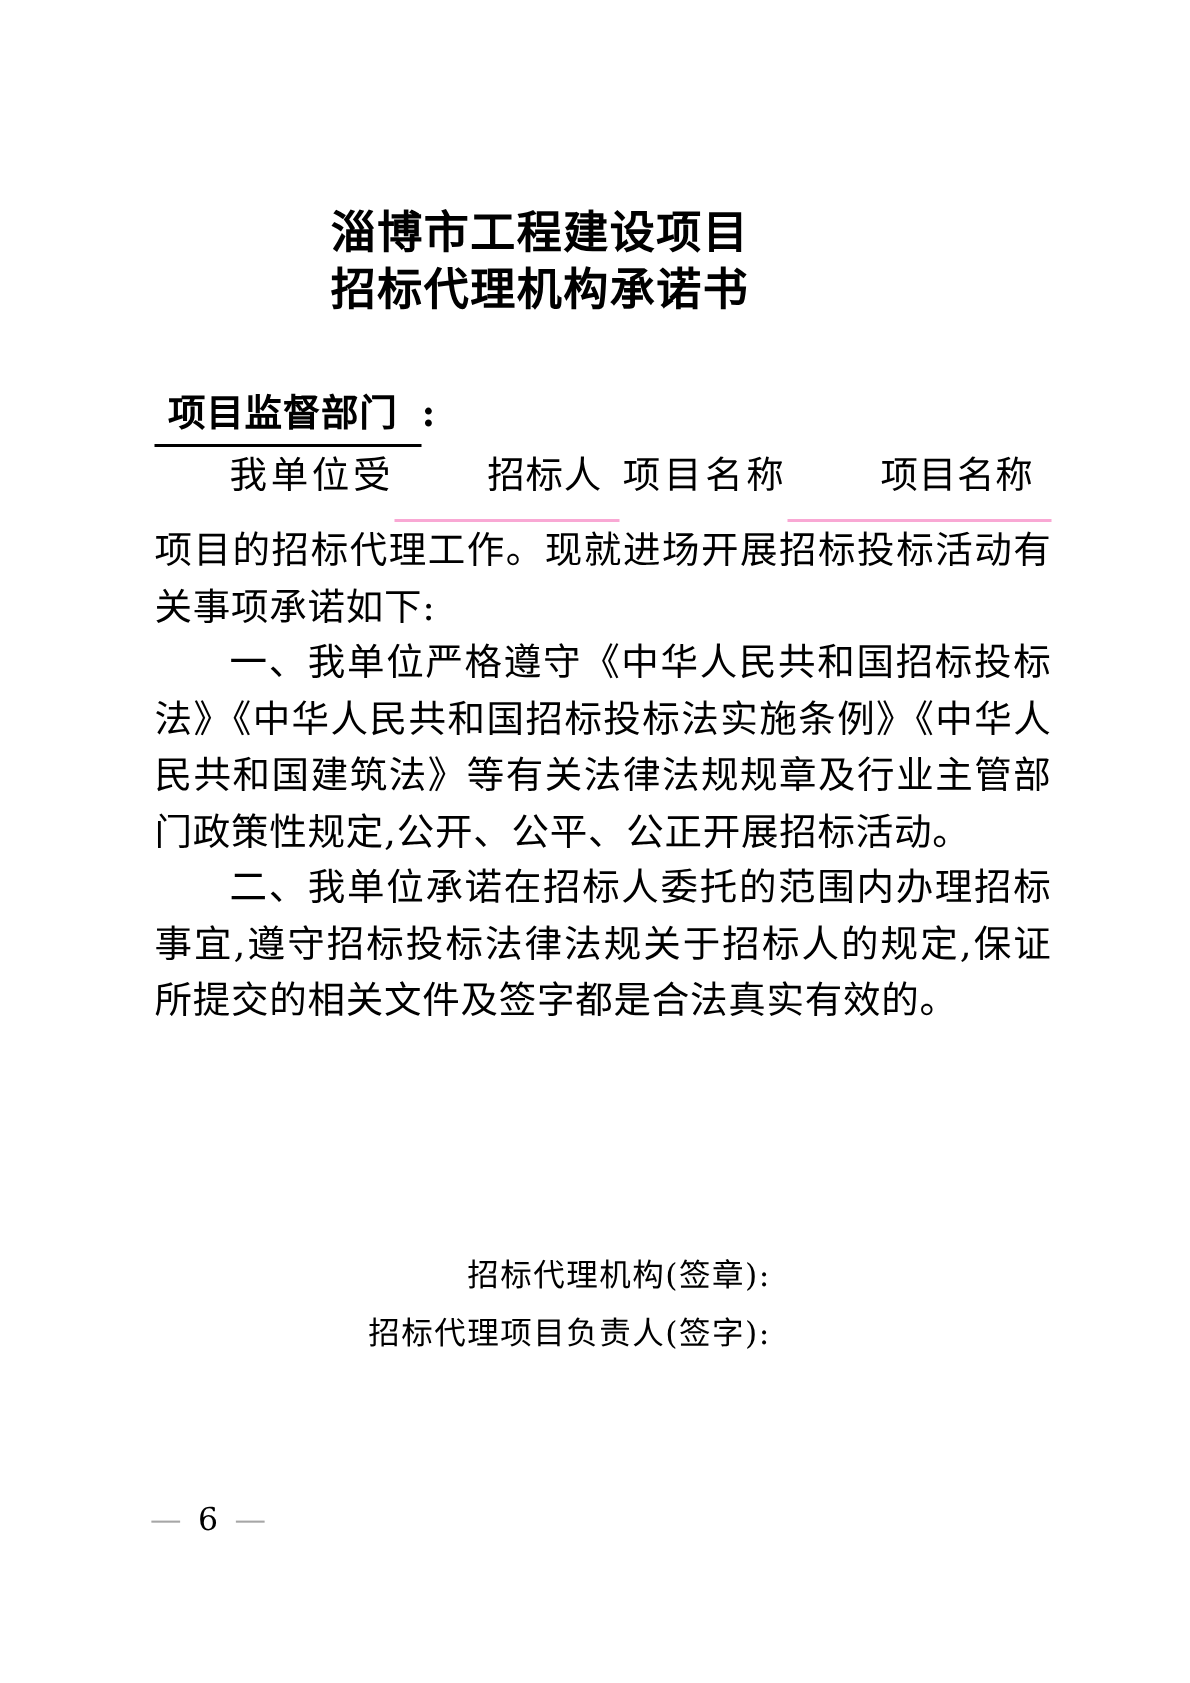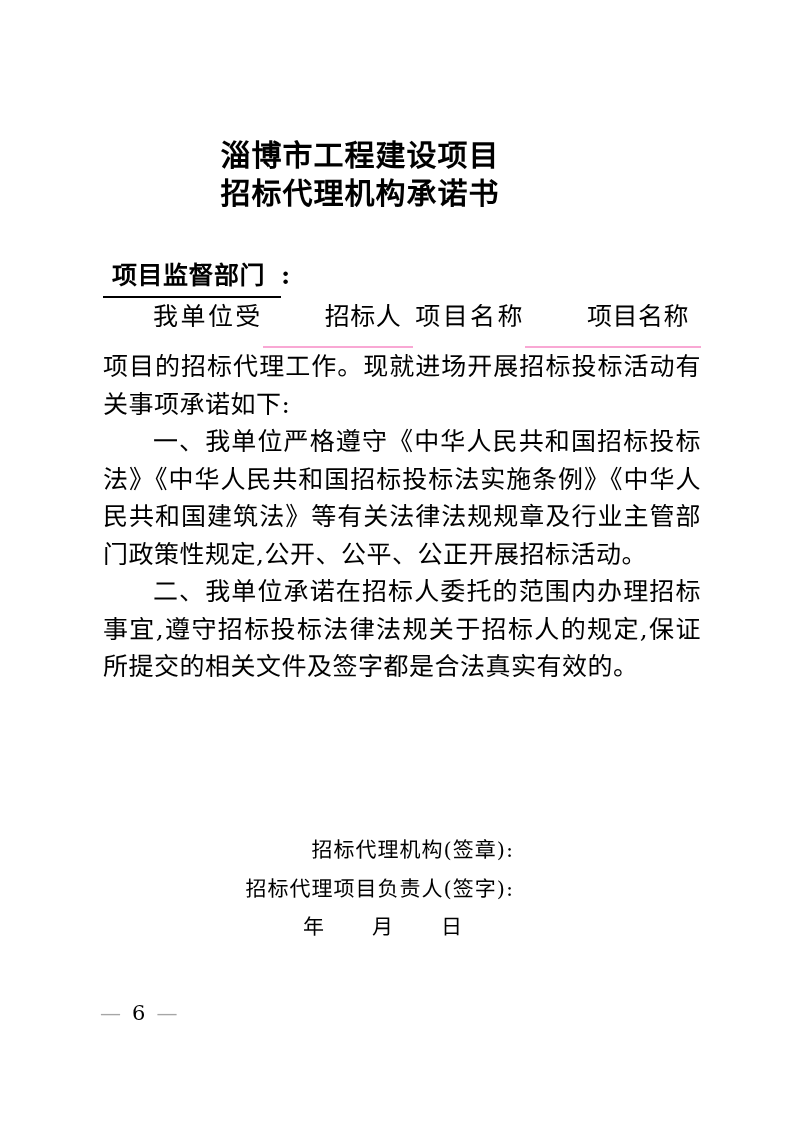--- a/index.html
+++ b/index.html
@@ -105,18 +105,17 @@
     <p><span>我单位受</span><span class="blank-field">招标人</span><span>项目名称</span><span class="blank-field">项目名称</span><span>项目的招标代理工作。现就进场开展招标投标活动有关事项承诺如下:</span></p>
 
     <p>一、我单位严格遵守《中华人民共和国招标投标法》《中华人民共和国招标投标法实施条例》《中华人民共和国建筑法》等有关法律法规规章及行业主管部门政策性规定,公开、公平、公正开展招标活动。</p>
     <p>二、我单位承诺在招标人委托的范围内办理招标事宜,遵守招标投标法律法规关于招标人的规定,保证所提交的相关文件及签字都是合法真实有效的。</p>
 
   </div>
 
   <div class="signature-block">
     <div>招标代理机构(签章):</div>
     <div>招标代理项目负责人(签字):</div>
-    <div class="signature-date">年　　月　　日</div>
   </div>
 
   <div class="footer"><span class="dash">—</span><span class="page-num">6</span><span class="dash">—</span></div>
 
 </div>
 
 </body></html>

